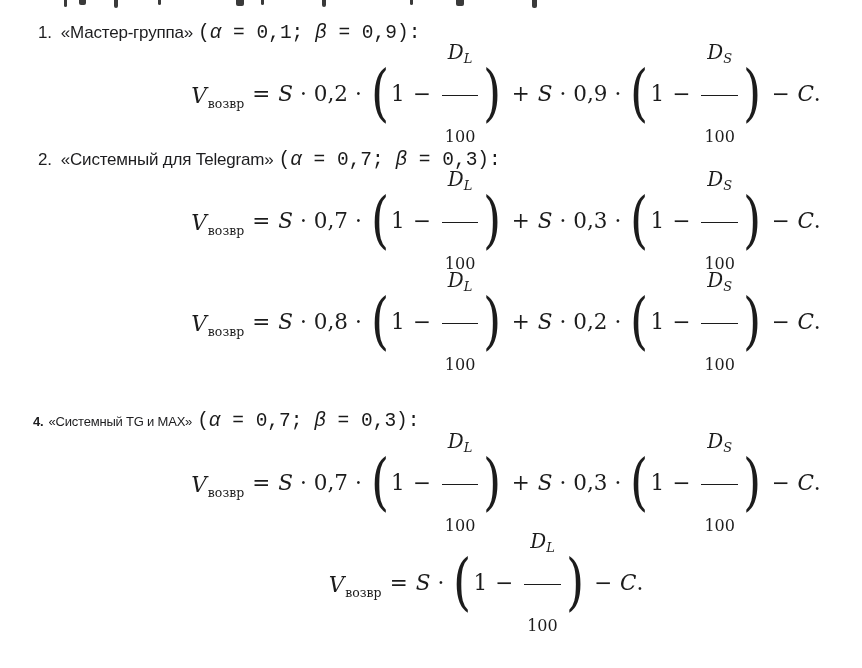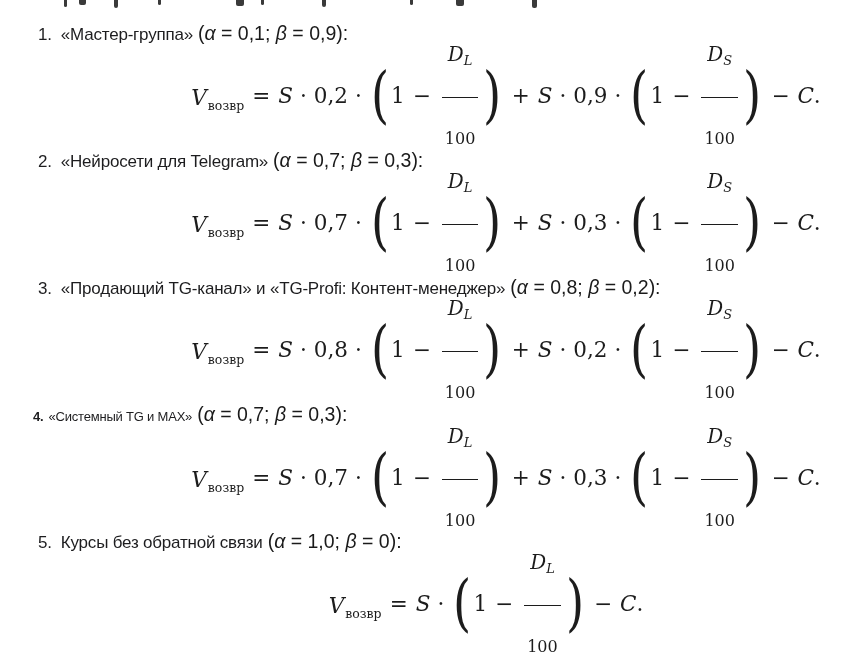--- a/index.html
+++ b/index.html
@@ -21,21 +21,21 @@
     font-size:17px;
     line-height:26px;
     letter-spacing:-0.2px;
     white-space:nowrap;
   }
   .num-label{font-weight:400;margin-right:9px;}
   .cname{font-weight:400;}
   .mid{font-weight:400;}
   .mid:empty,.cname2:empty{display:none;}
   .hmath{
-    font-family:Liberation Sans, sans-serif;
+    font-family:Liberation Mono, monospace;
     font-size:19.5px;
     margin-left:5px;
     letter-spacing:0;
     color:#1a1a1a;
   }
   .gk{font-style:italic;}
   
   .small{margin-left:33px;font-size:13px;}
   .small .num-label{font-weight:700;margin-right:5px;}
   .small .hmath{font-size:19.5px;}
@@ -128,21 +128,21 @@
         </span>
       <span class="paren">)</span>
       <span class="op">−</span>
         <span class="it">C</span>
         <span>.</span>
     </div>
   </div>
 
   <div class="item">
     <div class="heading">
-      <span class="num-label">2.</span><span class="cname">«Нейросети для Telegram»</span><span class="hmath"><span>(</span><span class="gk">α</span><span> = 0,7; </span><span class="gk">β</span><span> = 0,3):</span></span>
+      <span class="num-label">2.</span><span class="cname">«Системный для Telegram»</span><span class="hmath"><span>(</span><span class="gk">α</span><span> = 0,7; </span><span class="gk">β</span><span> = 0,3):</span></span>
     </div>
     <div class="formula">
       <span class="vwrap">
           <span class="it">V</span>
           <span class="vsub">возвр</span>
         </span>
       <span class="op">=</span>
         <span class="it">S</span>
         <span class="cd">·</span>
         <span>0,7</span>
@@ -170,23 +170,20 @@
           <span class="fden">100</span>
         </span>
       <span class="paren">)</span>
       <span class="op">−</span>
         <span class="it">C</span>
         <span>.</span>
     </div>
   </div>
 
   <div class="item">
-    <div class="heading">
-      <span class="num-label">3.</span><span class="cname">«Продающий TG-канал»</span> <span class="mid">и</span> <span class="cname cname2">«TG-Profi: Контент-менеджер»</span><span class="hmath"><span>(</span><span class="gk">α</span><span> = 0,8; </span><span class="gk">β</span><span> = 0,2):</span></span>
-    </div>
     <div class="formula">
       <span class="vwrap">
           <span class="it">V</span>
           <span class="vsub">возвр</span>
         </span>
       <span class="op">=</span>
         <span class="it">S</span>
         <span class="cd">·</span>
         <span>0,8</span>
         <span class="cd">·</span>
@@ -256,23 +253,20 @@
           <span class="fden">100</span>
         </span>
       <span class="paren">)</span>
       <span class="op">−</span>
         <span class="it">C</span>
         <span>.</span>
     </div>
   </div>
 
   <div class="item">
-    <div class="heading">
-      <span class="num-label">5.</span><span class="cname">Курсы без обратной связи</span><span class="hmath"><span>(</span><span class="gk">α</span><span> = 1,0; </span><span class="gk">β</span><span> = 0):</span></span>
-    </div>
     <div class="formula short">
       <span class="vwrap">
           <span class="it">V</span>
           <span class="vsub">возвр</span>
         </span>
       <span class="op">=</span>
         <span class="it">S</span>
         <span class="cd">·</span>
       <span class="paren">(</span>
         <span>1</span>

